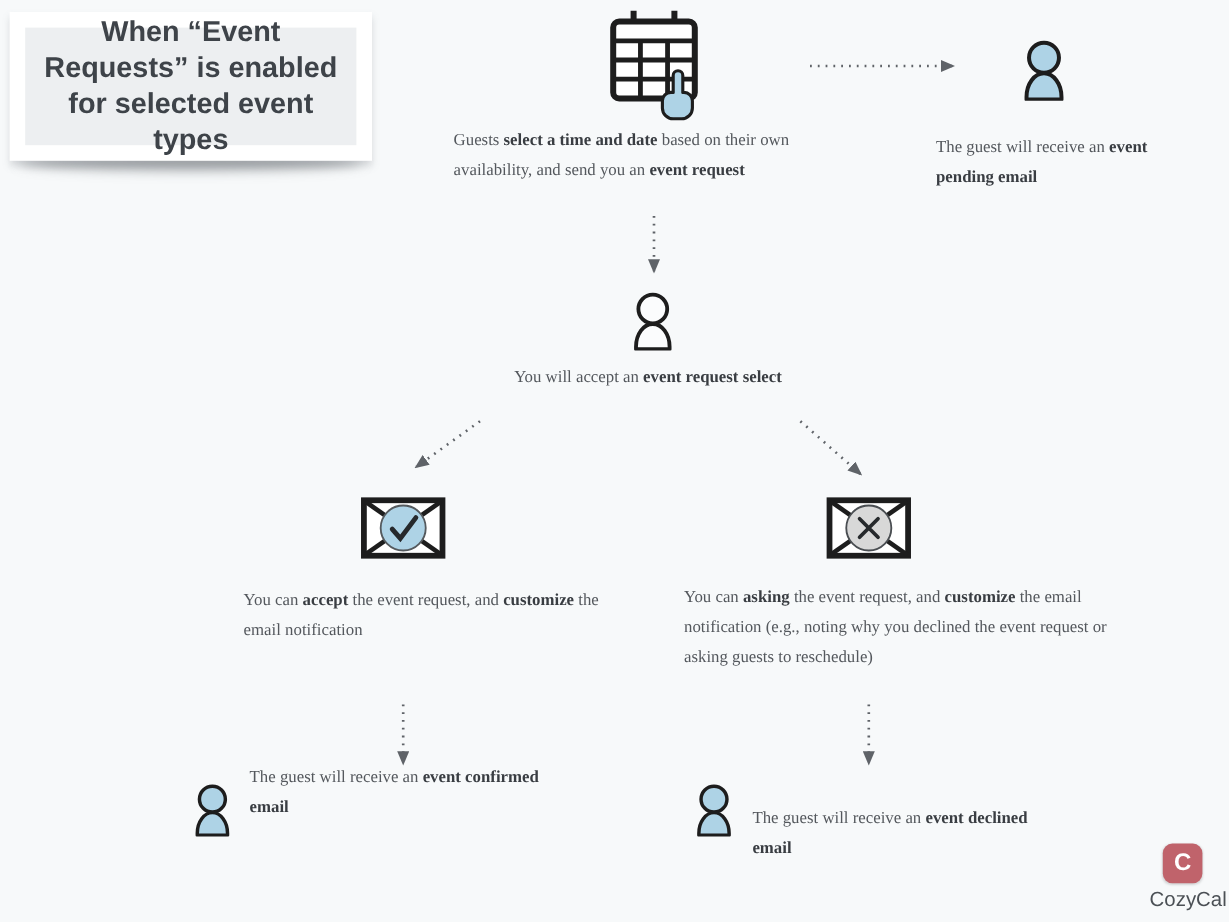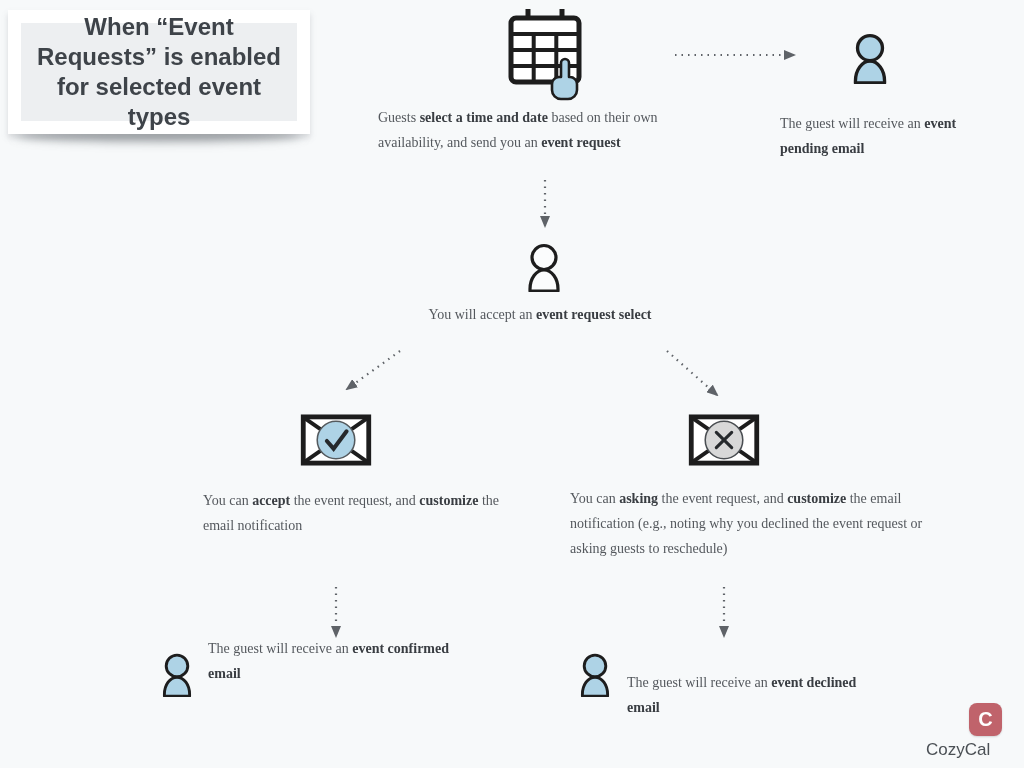--- a/index.html
+++ b/index.html
@@ -159,13 +159,13 @@
 
 <svg class="abs" style="left:577px; top:652px;" width="36" height="45" viewBox="0 0 40 50">
   <path d="M6,49 v-2 a14,19 0 0 1 28,0 v2 z" fill="#aed3e6" stroke="#1d1d1d" stroke-width="3.2" stroke-linejoin="round"></path>
   <circle cx="20" cy="15.5" r="12" fill="#aed3e6" stroke="#1d1d1d" stroke-width="3.2"></circle>
 </svg>
 <div class="abs flow-text" style="left:627px; top:656px; width:264px;margin-top:14px;"><span>The guest will receive an </span><b>event declined email</b></div>
 
 <div class="abs logo-badge" style="left:969px; top:703px;">
   <span>C</span>
 </div>
-<div class="abs brand-name" style="left:926px; top:740px; width:60px; text-align:center;">CozyCal</div>
+<div class="abs brand-name" style="left:958px; top:740px; width:60px; text-align:center;">CozyCal</div>
 
 </body></html>

